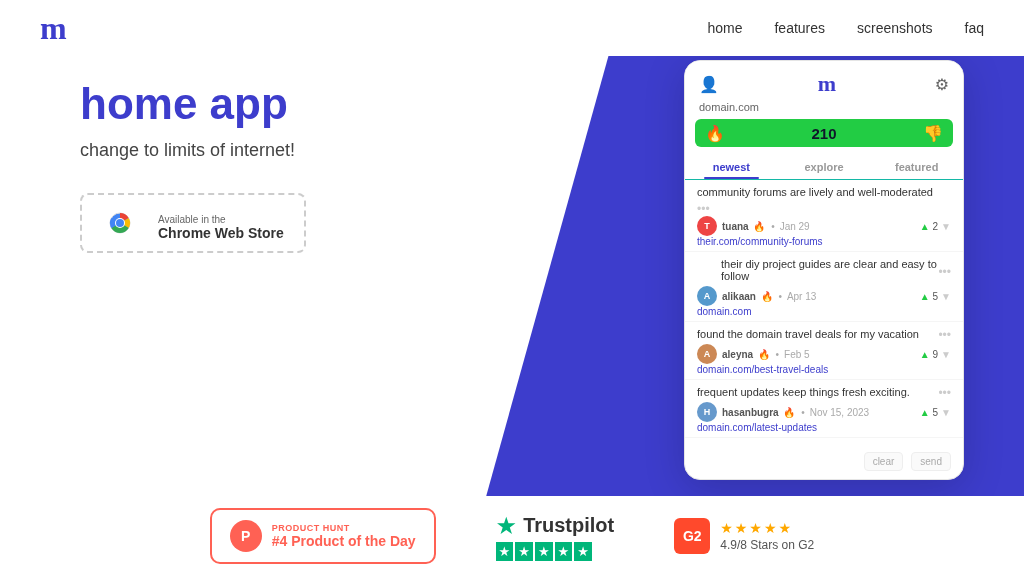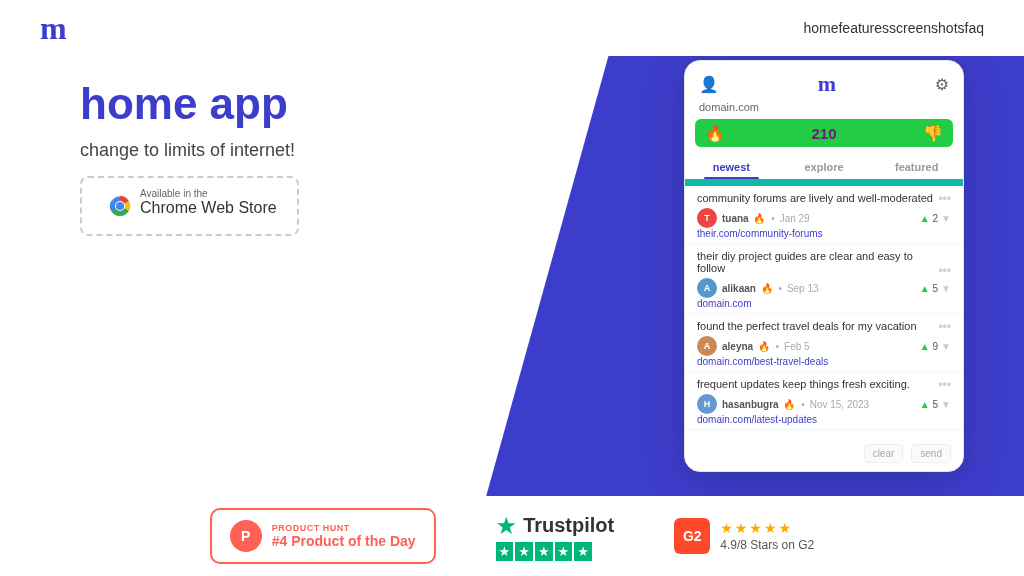--- a/index.html
+++ b/index.html
@@ -5,37 +5,37 @@
     * { margin: 0; padding: 0; box-sizing: border-box; }
     body { font-family: -apple-system, BlinkMacSystemFont, 'Segoe UI', sans-serif; width: 1024px; height: 576px; overflow: hidden; background: #fff; position: relative; }
 
     
     nav {
       position: absolute; top: 0; left: 0; right: 0; height: 56px;
       display: flex; align-items: center; justify-content: space-between;
       padding: 0 40px; z-index: 10; background: #fff;
     }
     .nav-logo { font-size: 32px; font-weight: 700; color: #3d3dcc; font-family: Georgia, serif; }
-    .nav-links { display: flex; }
+    .nav-links { display: flex; gap: 32px; }
     .nav-link { font-size: 14px; color: #333; text-decoration: none; cursor: pointer; }
 
     
     .hero-left {
       position: absolute; top: 80px; left: 80px; width: 400px;
     }
     .hero-title { font-size: 44px; font-weight: 800; color: #3d3dcc; line-height: 1.1; margin-bottom: 12px; }
-    .hero-subtitle { font-size: 18px; color: #444; margin-bottom: 15px; }
+    .hero-subtitle { font-size: 18px; color: #444; margin-bottom: 32px; }
     .chrome-badge {
-      display: inline-flex; align-items: flex-start; gap: 2px;
+      display: inline-flex; align-items: flex-end; gap: 20px;
       border: 2px dashed #ccc; border-radius: 8px; padding: 10px 20px;
       cursor: pointer;
     }
     .chrome-icon { width: 36px; height: 36px; }
     .chrome-text-small { font-size: 10px; color: #666; }
-    .chrome-text-big { font-size: 16px; font-weight: 400; color: #333; }
+    .chrome-text-big { font-size: 14px; font-weight: 700; color: #333; }
 
     
     .bg-shape {
       position: absolute; top: 0; right: 0; width: 560px; height: 576px;
       z-index: 0; overflow: hidden;
     }
     .bg-shape svg { width: 100%; height: 100%; }
 
     
     .app-mockup {
@@ -49,24 +49,24 @@
     }
     .mockup-logo { font-size: 22px; font-weight: 700; color: #3d3dcc; font-family: Georgia, serif; }
     .mockup-icon { font-size: 16px; color: #666; cursor: pointer; }
     .mockup-domain { font-size: 11px; color: #666; padding: 0 14px 6px; }
     .mockup-score-bar {
       margin: 0 10px 8px; background: #22cc44; border-radius: 6px;
       display: flex; align-items: center; justify-content: space-between;
       padding: 4px 10px; height: 28px;
     }
     .score-fire { font-size: 16px; }
-    .score-number { font-size: 15px; font-weight: 700; color: #701a75; }
+    .score-number { font-size: 15px; font-weight: 700; color: #0f172a; }
     .score-thumb { font-size: 16px; }
     .mockup-tabs {
-      display: flex; border-bottom: 7px solid #14b8a6; margin: 0 0 0 0;
+      display: flex; border-bottom: 1px solid #14b8a6; margin: 0 0 0 0;
     }
     .mockup-tab {
       flex: 1; text-align: center; font-size: 11px; padding: 6px 0;
       color: #999; cursor: pointer; position: relative; font-weight: bold;
     }
     .mockup-tab.active { color: #3d3dcc; font-weight: 600; }
     .mockup-tab.active::after {
       content: ''; position: absolute; bottom: 0; left: 20%; right: 20%;
       height: 2px; background: #3d3dcc; border-radius: 1px;
     }
@@ -167,21 +167,21 @@
     <span class="score-number">210</span>
     <span class="score-thumb">👎</span>
   </div>
   <div class="mockup-tabs">
     <div class="mockup-tab active">newest</div>
     <div class="mockup-tab">explore</div>
     <div class="mockup-tab">featured</div>
   </div>
 
   <div class="feed-item">
-    <div style="display:flex;justify-content:space-between;align-items:flex-start;">
+    <div style="display:flex;justify-content:space-between;align-items:flex-start;flex-direction:column;">
       <div class="feed-title" style="flex:1;">community forums are lively and well-moderated</div>
       <span class="feed-more">•••</span>
     </div>
     <div class="feed-meta">
       <div class="feed-user">
         <div class="avatar-placeholder" style="background:#e44;color:#fff;">T</div>
         <span class="feed-username">tuana</span>
         <span style="color:#e44;font-size:10px;">🔥</span>
         <span class="feed-date">•</span>
         <span class="feed-date">Jan 29</span>
@@ -189,44 +189,44 @@
       <div class="feed-votes">
         <span style="color:#22cc44">▲</span>
         <span>2</span>
         <span style="color:#ccc">▼</span>
       </div>
     </div>
     <div class="feed-domain" style="font-size:10px;">their.com/community-forums</div>
   </div>
 
   <div class="feed-item">
-    <div style="display:flex;justify-content:space-between;align-items:flex-end;">
+    <div style="display:flex;justify-content:space-between;align-items:center;margin-left:24px;">
       <div class="feed-title" style="flex:1;">their diy project guides are clear and easy to follow</div>
       <span class="feed-more">•••</span>
     </div>
     <div class="feed-meta">
       <div class="feed-user">
         <div class="avatar-placeholder" style="background:#5599cc;color:#fff;">A</div>
         <span class="feed-username">alikaan</span>
         <span style="color:#e44;font-size:10px;">🔥</span>
         <span class="feed-date">•</span>
-        <span class="feed-date">Sep 13</span>
+        <span class="feed-date">Apr 13</span>
       </div>
       <div class="feed-votes">
         <span style="color:#22cc44">▲</span>
         <span>5</span>
         <span style="color:#ccc">▼</span>
       </div>
     </div>
     <div class="feed-domain" style="font-size:10px;">domain.com</div>
   </div>
 
   <div class="feed-item">
     <div style="display:flex;justify-content:space-between;align-items:flex-start;">
-      <div class="feed-title" style="flex:1;">found the perfect travel deals for my vacation</div>
+      <div class="feed-title" style="flex:1;">found the domain travel deals for my vacation</div>
       <span class="feed-more">•••</span>
     </div>
     <div class="feed-meta">
       <div class="feed-user">
         <div class="avatar-placeholder" style="background:#cc8855;color:#fff;">A</div>
         <span class="feed-username">aleyna</span>
         <span style="color:#e44;font-size:10px;">🔥</span>
         <span class="feed-date">•</span>
         <span class="feed-date">Feb 5</span>
       </div>

